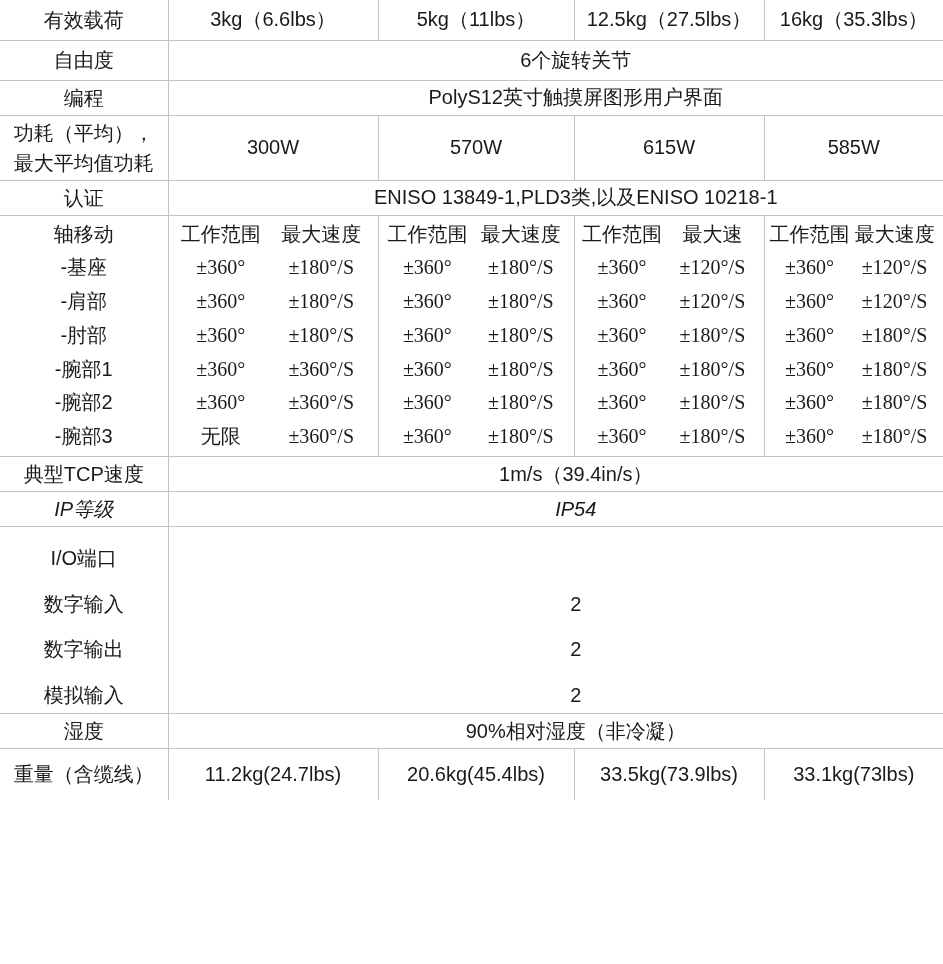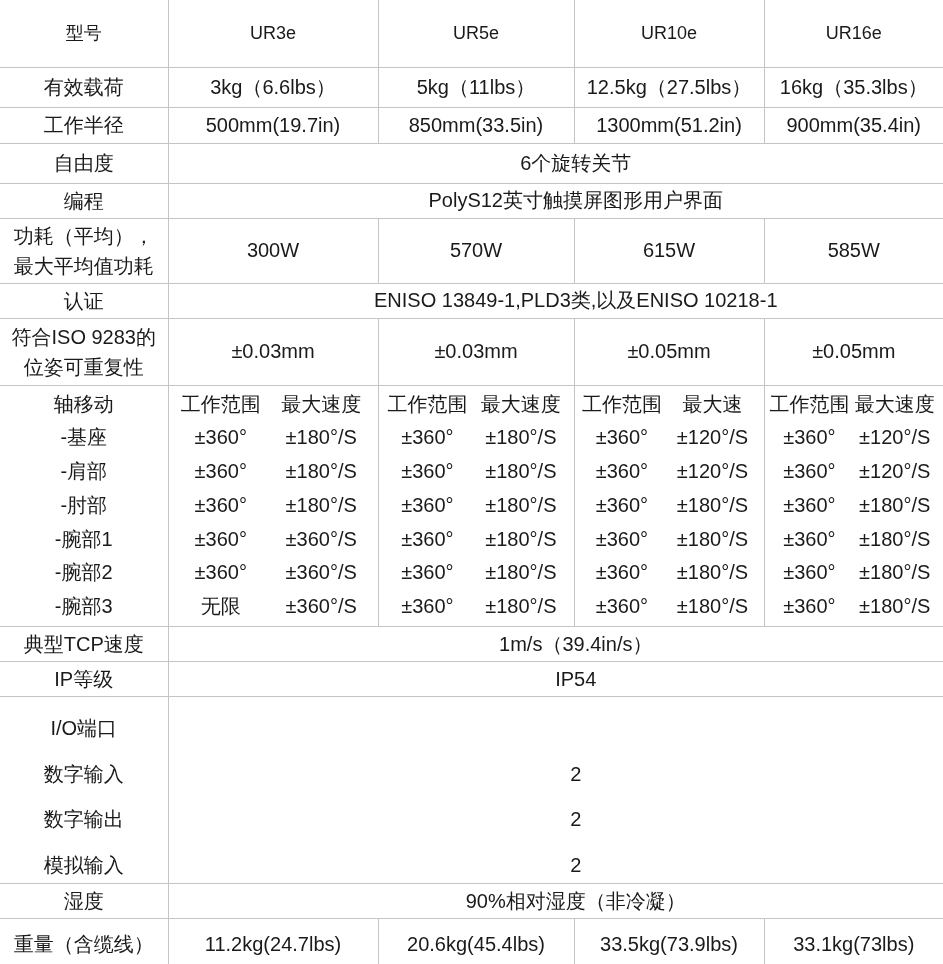--- a/index.html
+++ b/index.html
@@ -35,27 +35,27 @@
   tr.r-payload td { height: 40px; }
   tr.r-radius td { height: 36px; }
   tr.r-dof td { height: 40px; }
   tr.r-prog td { height: 35px; margin-top: 12px; }
   tr.r-power1 td { height: 64px; }
   tr.r-power2 td { height: 66px; }
   tr.r-cert td { height: 35px; }
   tr.r-repeat td { height: 67px; }
   tr.r-axis td { height: 237px; vertical-align: middle; margin-top: 28px; }
   tr.r-tcp td { height: 30px; margin-left: 32px; }
-  tr.r-ip td { height: 31px; }
+  tr.r-ip td { height: 31px; font-style: italic; }
   tr.r-io td { height: 130px; }
   tr.r-humidity td { height: 35px; }
   tr.r-weight td { height: 51px; border-bottom: none; }
   .multiline { display: block; line-height: 33.8px; }
   .io-line { display: block; line-height: 32.5px; min-height: 32.5px; margin-top: 13px; }
-  .ax-grid { width: 100%; }
+  .ax-grid { width: 100%; font-family: Liberation Serif, serif; }
   .ax-row {
     display: grid;
     grid-template-columns: 48% 52%;
     line-height: 33.8px;
     min-height: 33.8px;
   }
   .ax-row span { text-align: center; white-space: nowrap; }
 </style>
 </head>
 <body>
@@ -63,43 +63,29 @@
 <table class="spec">
   <colgroup>
       <col class="c0">
       <col class="c1">
       <col class="c2">
       <col class="c3">
       <col class="c4">
     </colgroup>
 
   <tbody>
-      <tr class="r-model">
-    <td class="lbl">型号</td>
-    <td class="v">UR3e</td>
-    <td class="v">UR5e</td>
-    <td class="v">UR10e</td>
-    <td class="v last">UR16e</td>
-  </tr>
 
   <tr class="r-payload">
     <td class="lbl">有效载荷</td>
     <td class="v">3kg（6.6lbs）</td>
     <td class="v">5kg（11lbs）</td>
     <td class="v">12.5kg（27.5lbs）</td>
     <td class="v last">16kg（35.3lbs）</td>
   </tr>
 
-  <tr class="r-radius">
-    <td class="lbl">工作半径</td>
-    <td class="v">500mm(19.7in)</td>
-    <td class="v">850mm(33.5in)</td>
-    <td class="v">1300mm(51.2in)</td>
-    <td class="v last">900mm(35.4in)</td>
-  </tr>
 
   <tr class="r-dof">
     <td class="lbl">自由度</td>
     <td class="spanv" colspan="4">6个旋转关节</td>
   </tr>
 
   <tr class="r-prog">
     <td class="lbl">编程</td>
     <td class="spanv" colspan="4">PolyS12英寸触摸屏图形用户界面</td>
   </tr>
@@ -111,27 +97,20 @@
     <td class="v">615W</td>
     <td class="v last">585W</td>
   </tr>
 
 
   <tr class="r-cert">
     <td class="lbl">认证</td>
     <td class="spanv" colspan="4">ENISO 13849-1,PLD3类,以及ENISO 10218-1</td>
   </tr>
 
-  <tr class="r-repeat">
-    <td class="lbl">符合ISO 9283的位姿可重复性</td>
-    <td class="v">±0.03mm</td>
-    <td class="v">±0.03mm</td>
-    <td class="v">±0.05mm</td>
-    <td class="v last">±0.05mm</td>
-  </tr>
 
   <tr class="r-axis">
     <td class="lbl">
       <span class="multiline">轴移动</span>
       <span class="multiline">-基座</span>
       <span class="multiline">-肩部</span>
       <span class="multiline">-肘部</span>
       <span class="multiline">-腕部1</span>
       <span class="multiline">-腕部2</span>
       <span class="multiline">-腕部3</span>

